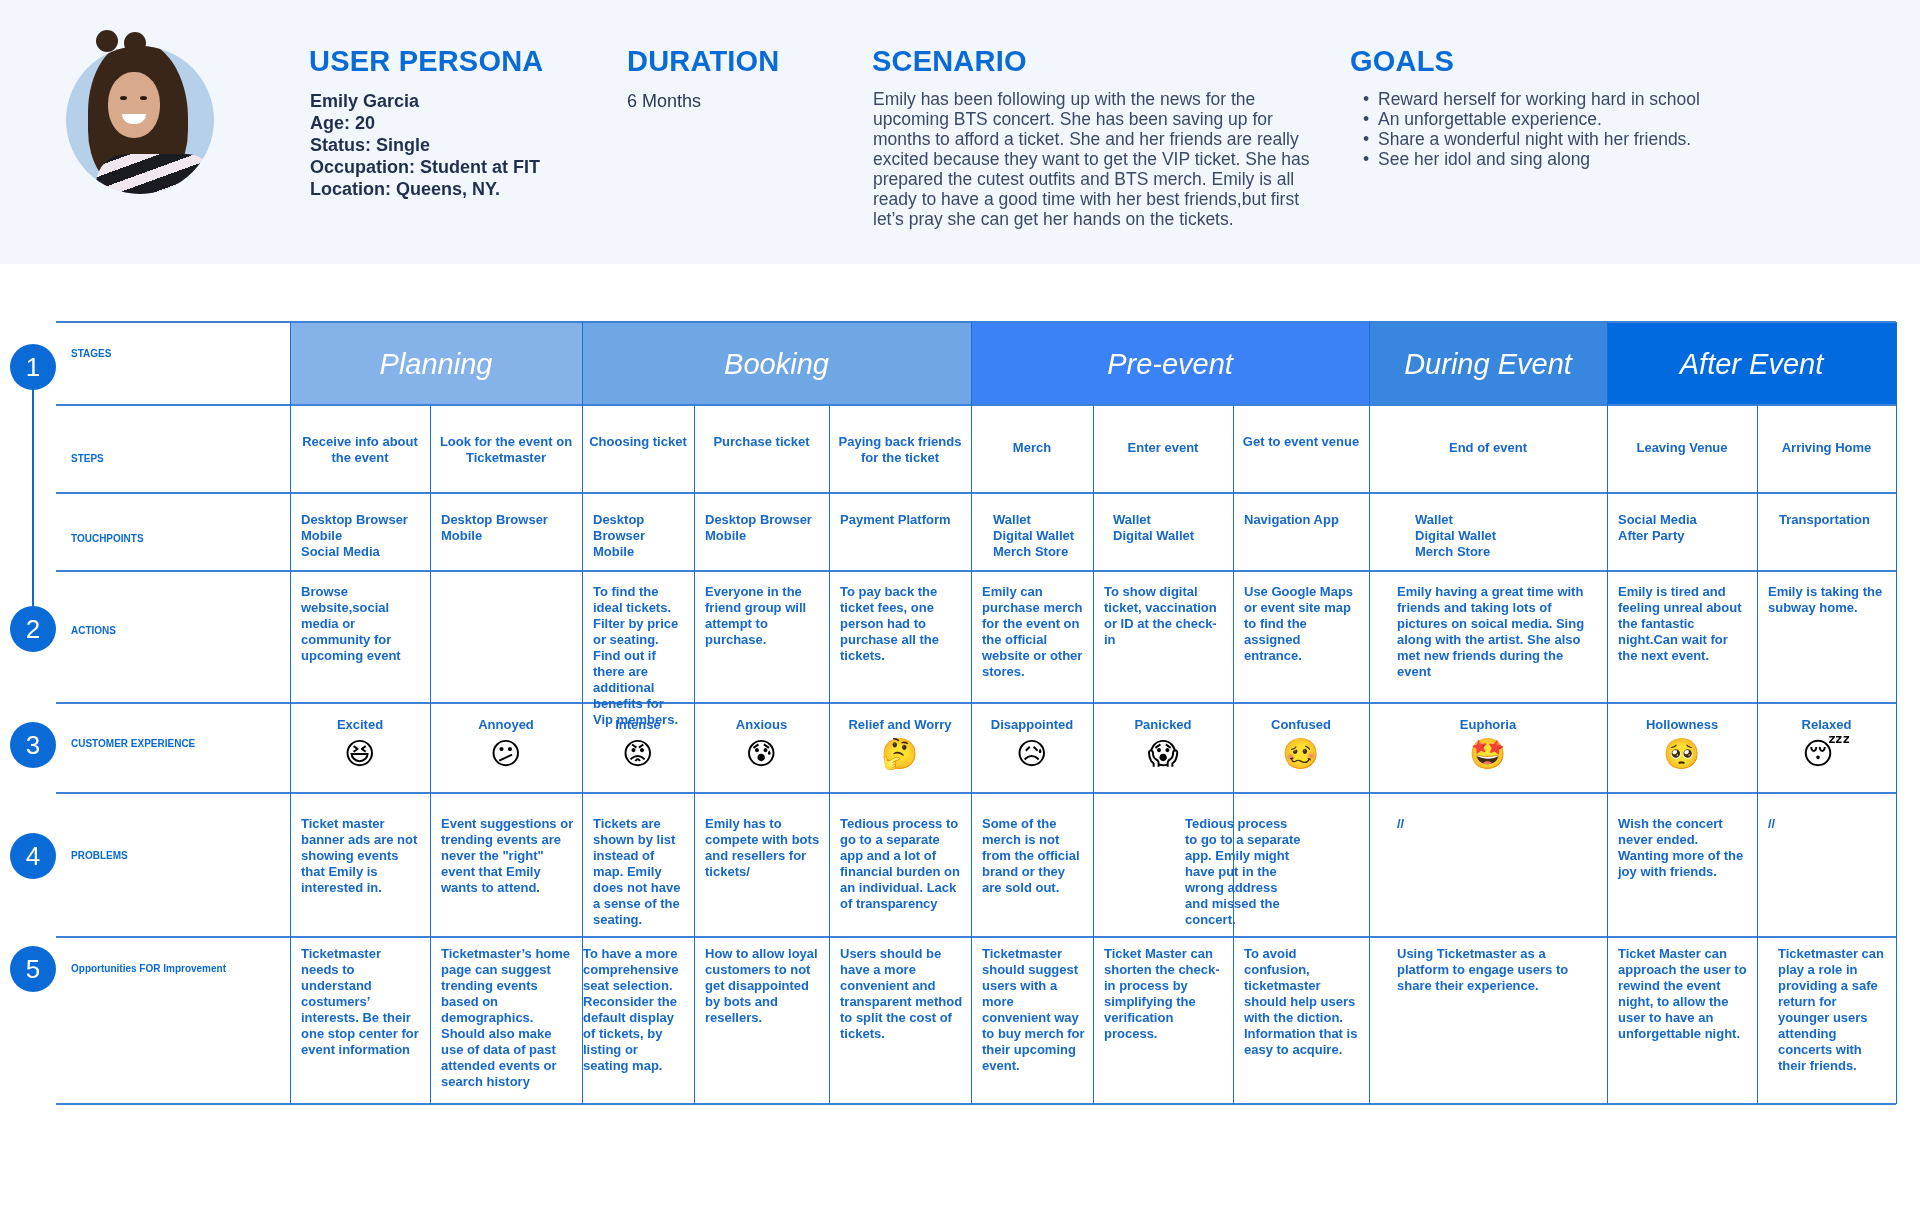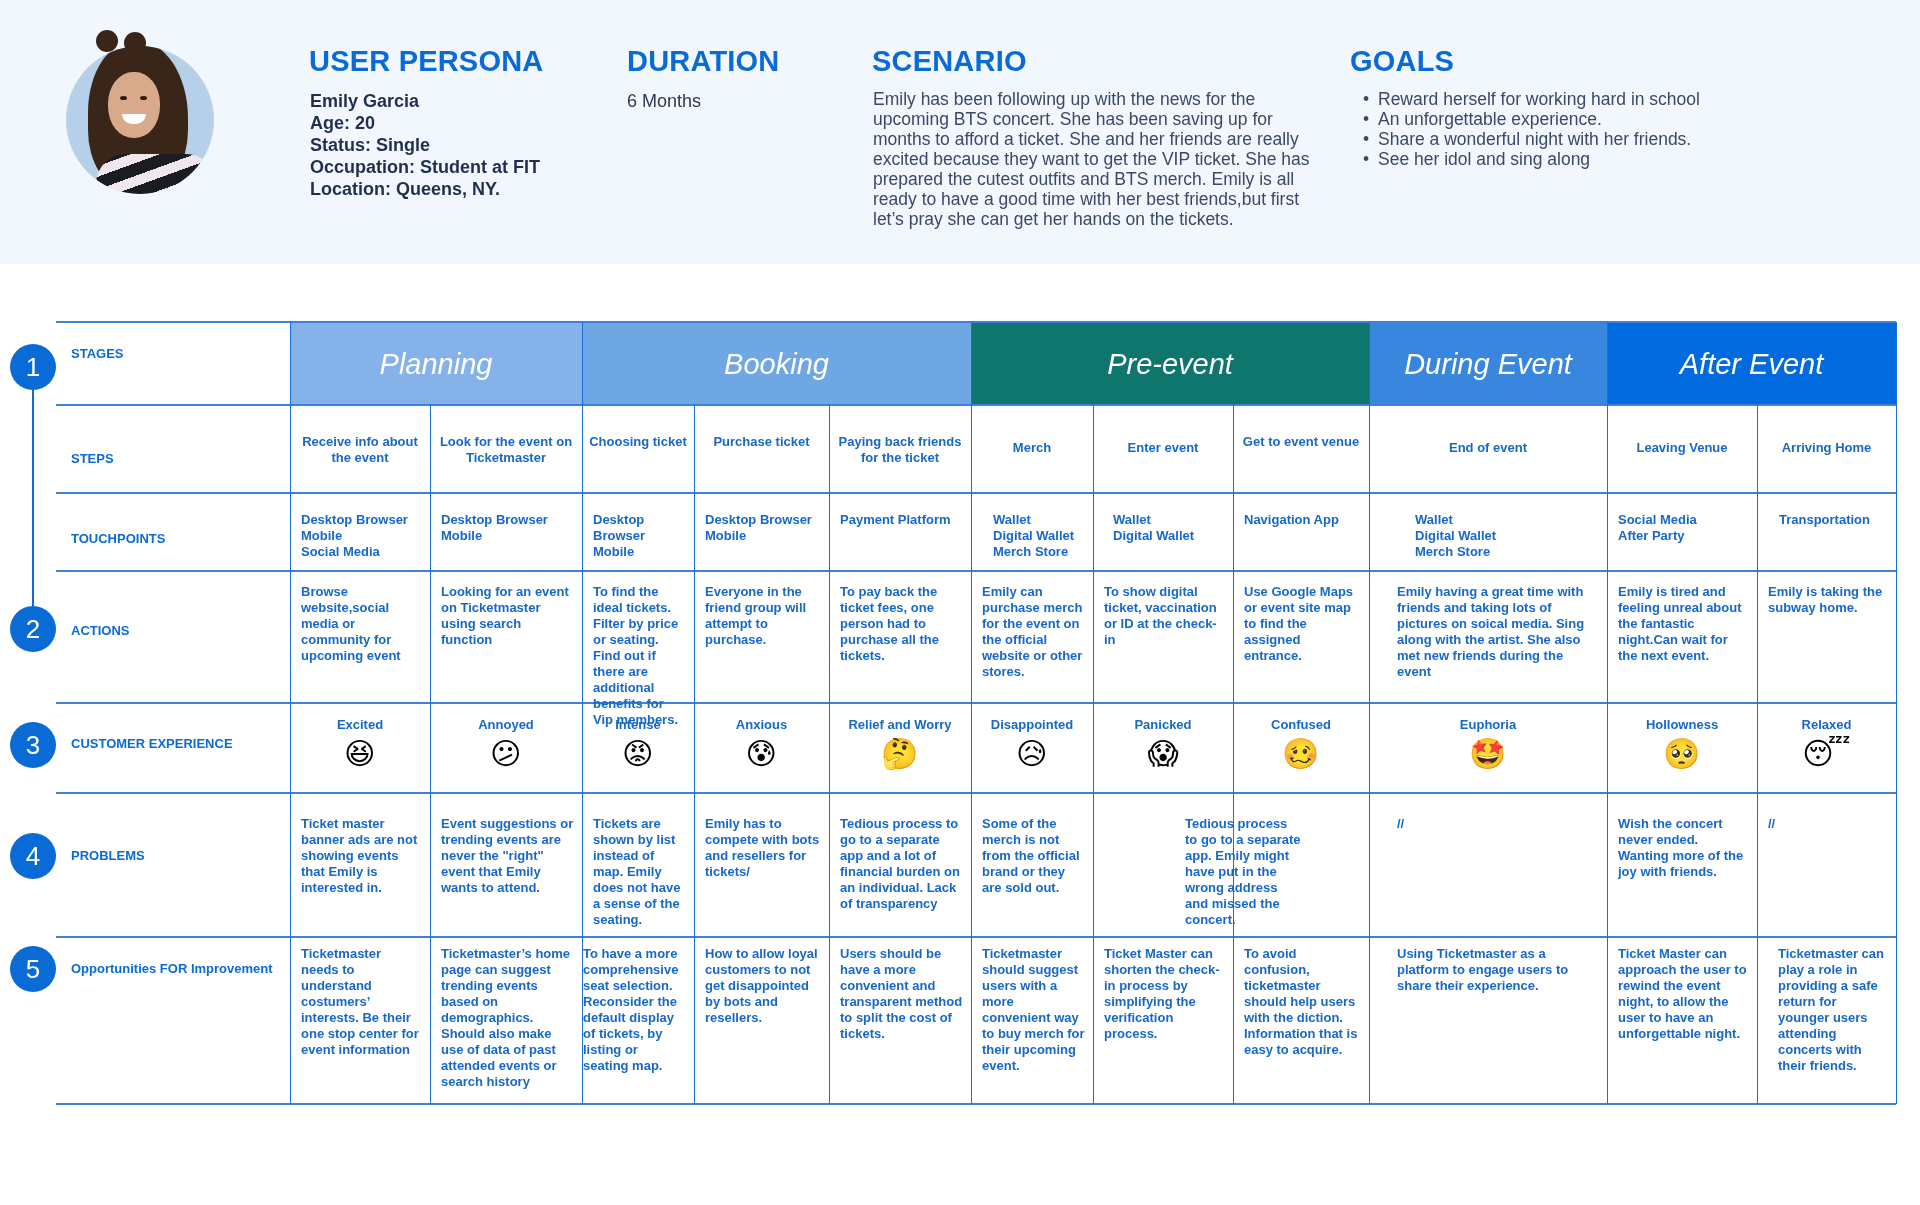--- a/index.html
+++ b/index.html
@@ -27,21 +27,21 @@
   .goals-list { position: absolute; left: 1378px; top: 89px; font-size: 17.5px; color: #3a4965; line-height: 20px; list-style: none; }
   .goals-list li { position: relative; }
   .goals-list li::before { content: "•"; position: absolute; left: -15px; top: 0; color: #3a4965; }
 
   
   .map { position: absolute; left: 0; top: 0; width: 1920px; height: 1205px; }
   .hline { position: absolute; left: 56px; width: 1840px; height: 2px; background: #3d82d6; }
   .vline { position: absolute; width: 1px; background: #1a6fd4; }
   .stage { position: absolute; top: 323px; height: 82px; display: flex; align-items: center; justify-content: center;
            color: #ffffff; font-style: italic; font-size: 29px; }
-  .row-label { position: absolute; left: 71px; font-size: 13px; font-weight: bold; color: #0a6ad6; display: flex; align-items: center; }
+  .row-label { position: absolute; left: 71px; font-size: 10px; font-weight: bold; color: #0a6ad6; display: flex; align-items: center; }
   .num-circle { position: absolute; left: 10px; width: 46px; height: 46px; border-radius: 50%; background: #0a6ad6; color: #ffffff;
                 font-size: 26px; display: flex; align-items: center; justify-content: center; }
   .connector { position: absolute; left: 32px; width: 2px; background: #0a6ad6; }
 
   .cell { position: absolute; font-size: 13px; font-weight: bold; color: #1668c9; line-height: 16px; padding: 0 8px 0 11px; }
   .cell.center { text-align: center; padding: 0 6px; display: flex; align-items: center; justify-content: center; }
   .cell .line { display: block; }
   .exp { position: absolute; top: 717px; display: flex; flex-direction: column; align-items: center; }
   .exp .exp-label { font-size: 13px; font-weight: bold; color: #1668c9; line-height: 16px; }
 </style>
@@ -80,21 +80,21 @@
 <ul class="goals-list">
   <li>Reward herself for working hard in school</li>
   <li>An unforgettable experience.</li>
   <li>Share a wonderful night with her friends.</li>
   <li>See her idol and sing along</li>
 </ul>
 
 <div class="map" id="map">
     <div class="stage" style="left: 290px; width: 292px; background: rgb(133, 178, 232);">Planning</div>
     <div class="stage" style="left: 582px; width: 389px; background: rgb(111, 166, 228);">Booking</div>
-    <div class="stage" style="left: 971px; width: 398px; background: #0f766e;">Pre-event</div>
+    <div class="stage" style="left: 971px; width: 398px; background: #3b82f6;">Pre-event</div>
     <div class="stage" style="left: 1369px; width: 238px; background: rgb(56, 134, 221);">During Event</div>
     <div class="stage" style="left: 1607px; width: 289px; background: rgb(0, 106, 222);">After Event</div>
     <div class="hline" style="top: 321px;"></div>
     <div class="hline" style="top: 404px;"></div>
     <div class="hline" style="top: 492px;"></div>
     <div class="hline" style="top: 570px;"></div>
     <div class="hline" style="top: 702px;"></div>
     <div class="hline" style="top: 792px;"></div>
     <div class="hline" style="top: 936px;"></div>
     <div class="hline" style="top: 1103px;"></div>
@@ -134,21 +134,20 @@
       <div class="exp-label">Excited</div>
       <div class="emoji-glyph" style="font-size: 30px; line-height: 38px; margin-top: 2px;">😆</div>
     </div>
     <div class="cell" style="left: 290px; width: 140px; top: 816px; padding-left: 11px;">Ticket master banner ads are not showing events that Emily is interested in.</div>
     <div class="cell" style="left: 290px; width: 140px; top: 946px; padding-left: 11px;">Ticketmaster needs to understand costumers’ interests. Be their one stop center for event information</div>
     <div class="cell center" style="left: 430px; width: 152px; top: 434px; height: 32px; align-items: flex-start;">Look for the event on Ticketmaster</div>
     <div class="cell" style="left: 430px; width: 152px; top: 512px; padding-left: 11px;">
       <span class="line">Desktop Browser</span>
       <span class="line">Mobile</span>
     </div>
-    <div class="cell" style="left: 430px; width: 152px; top: 584px; padding-left: 11px;">Looking for an event on Ticketmaster using search function</div>
     <div class="exp" style="left: 430px; width: 152px;">
       <div class="exp-label">Annoyed</div>
       <div class="emoji-glyph" style="font-size: 30px; line-height: 38px; margin-top: 2px;">😕</div>
     </div>
     <div class="cell" style="left: 430px; width: 152px; top: 816px; padding-left: 11px;">Event suggestions or trending events are never the "right" event that Emily wants to attend.</div>
     <div class="cell" style="left: 430px; width: 152px; top: 946px; padding-left: 11px;">Ticketmaster’s home page can suggest trending events based on demographics. Should also make use of data of past attended events or search history</div>
     <div class="cell center" style="left: 582px; width: 112px; top: 434px; height: 32px; align-items: flex-start;">Choosing ticket</div>
     <div class="cell" style="left: 582px; width: 112px; top: 512px; padding-left: 11px;">
       <span class="line">Desktop Browser</span>
       <span class="line">Mobile</span>

